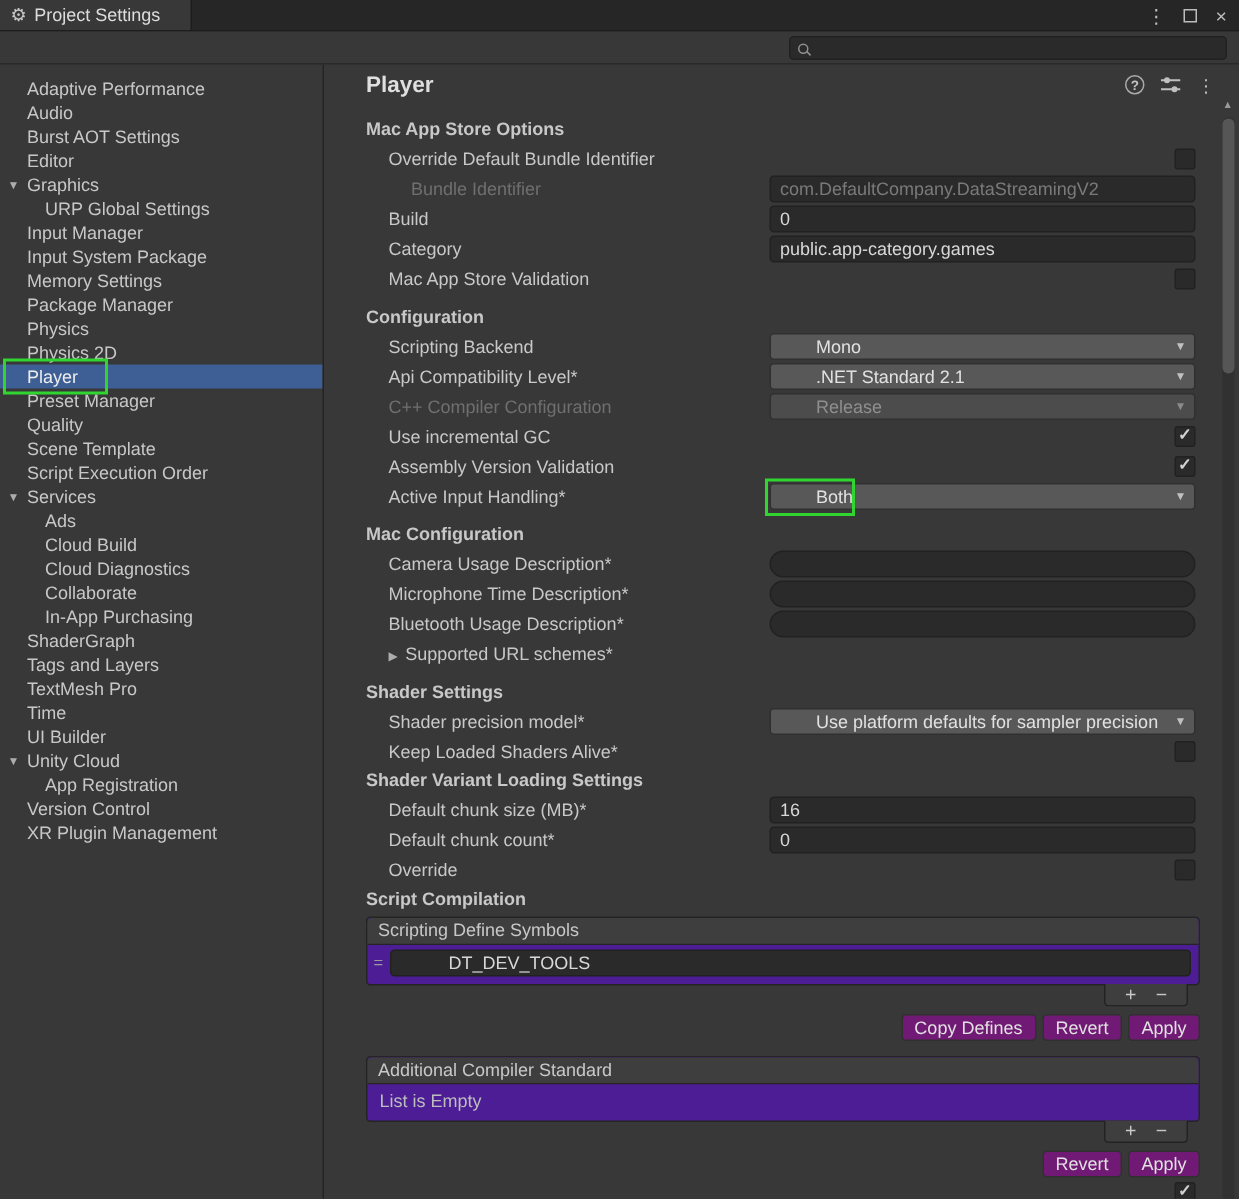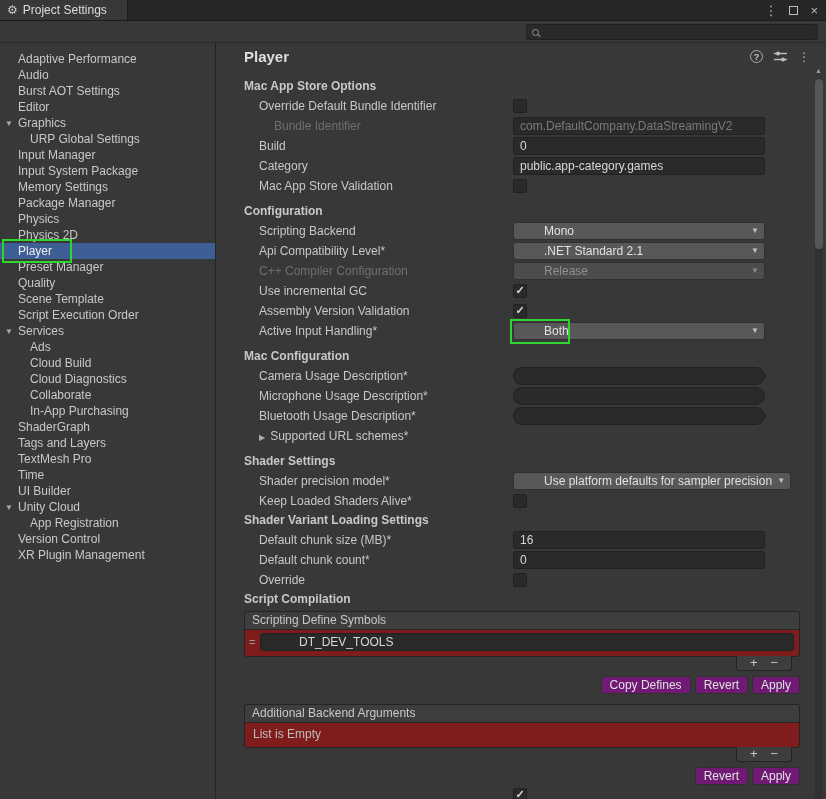--- a/index.html
+++ b/index.html
@@ -37,35 +37,35 @@
   .menu-dots{font-size:12px;line-height:1;}
 
   
   .content{padding:4px 0 0 28px;position:relative;}
   .sec-h{font-weight:bold;color:#C8C8C8;height:19px;line-height:19px;margin-top:6px;}
   .sec-h.mt4{margin-top:4px;} .sec-h.mt0{margin-top:0;}
   .row{display:flex;align-items:center;height:20px;}
   .lbl{width:269px;padding-left:15px;white-space:nowrap;overflow:hidden;color:#C8C8C8;flex:none;}
   .lbl.sub{padding-left:30px;}
   .lbl.dim{color:#6F6F6F;}
-  .ctrl{width:252px;display:flex;align-items:center;flex:none;}
+  .ctrl{width:284px;display:flex;align-items:center;flex:none;justify-content:flex-end;}
   .tf{width:284px;height:18px;background:#2A2A2A;border:1px solid #212121;border-radius:3px;color:#D8D8D8;font:12px "Liberation Sans",sans-serif;padding:0 6px;outline:none;}
   .tf.pill{border-radius:9px;}
   .tf.dim{color:#7A7A7A;}
   .dd{width:284px;height:18px;background:#585858;border:1px solid #303030;border-radius:3px;display:flex;align-items:center;padding:0 18px 0 6px;position:relative;color:#E1E1E1;cursor:default;}
   .dd-text{white-space:nowrap;overflow:hidden;margin-left:24px;}
   .dd-arrow{position:absolute;right:5px;top:4px;font-size:8px;color:#C0C0C0;line-height:1;}
   .dd.dim{background:#4C4C4C;color:#8F8F8F;}
   .dd.dim .dd-arrow{color:#8A8A8A;}
   .cb{width:14px;height:14px;background:#2A2A2A;border:1px solid #212121;border-radius:2px;display:flex;align-items:center;justify-content:center;cursor:default;}
   .check{color:#D2D2D2;font-size:11px;font-weight:bold;line-height:1;margin-top:-1px;}
   .fold-closed{font-size:8px;color:#ADADAD;margin-right:5px;}
 
   
-  .listbox{width:556px;border:1px solid #242424;background:#7f1d1d;border-radius:3px;margin-top:2px;}
+  .listbox{width:556px;border:1px solid #242424;background:#4c1d95;border-radius:3px;margin-top:2px;}
   .listbox-h{height:18px;line-height:17px;background:#3E3E3E;padding-left:7px;border-bottom:1px solid #242424;border-radius:3px 3px 0 0;color:#C8C8C8;}
   .listbox-body{position:relative;padding:3px 5px 5px 15px;}
   .drag-handle{position:absolute;left:4px;top:6px;color:#9A9A9A;font-size:11px;}
   .listbox-body .tf{width:100%;padding-left:38px;}
   .empty-row{height:24px;line-height:22px;padding-left:8px;color:#BDBDBD;}
   .lb-footer{width:556px;display:flex;justify-content:flex-end;margin-top:-1px;}
   .pm-box{width:56px;height:15px;background:#3E3E3E;border:1px solid #232323;border-top:none;border-radius:0 0 3px 3px;display:flex;align-items:center;justify-content:space-evenly;margin-right:8px;}
   .pm{color:#C8C8C8;font-size:13px;line-height:12px;cursor:default;}
   .btn-row{width:556px;display:flex;justify-content:flex-end;gap:4px;margin-top:5px;}
   .btn{height:18px;background:#701a75;border:1px solid #303030;border-radius:3px;padding:0 8px;color:#E1E1E1;display:flex;align-items:center;font-size:12px;cursor:default;}
@@ -253,21 +253,21 @@
         </div>
 
         <div class="sec-h">Mac Configuration</div>
         <div class="row">
           <div class="lbl">Camera Usage Description*</div>
           <div class="ctrl">
               <input class="tf pill" style="">
             </div>
         </div>
         <div class="row">
-          <div class="lbl">Microphone Usage Description*</div>
+          <div class="lbl">Microphone Time Description*</div>
           <div class="ctrl">
               <input class="tf pill" style="">
             </div>
         </div>
         <div class="row">
           <div class="lbl">Bluetooth Usage Description*</div>
           <div class="ctrl">
               <input class="tf pill" style="">
             </div>
         </div>
@@ -332,21 +332,21 @@
         </div>
         <div class="btn-row">
           <div class="btn">Copy Defines</div>
           <div class="btn">Revert</div>
           <div class="btn">Apply</div>
         </div>
 
         <div class="gap8"></div>
 
         <div class="listbox">
-          <div class="listbox-h">Additional Backend Arguments</div>
+          <div class="listbox-h">Additional Compiler Standard</div>
           <div class="empty-row">List is Empty</div>
         </div>
         <div class="lb-footer">
           <div class="pm-box">
             <span class="pm">+</span>
             <span class="pm">−</span>
           </div>
         </div>
         <div class="btn-row">
           <div class="btn">Revert</div>

